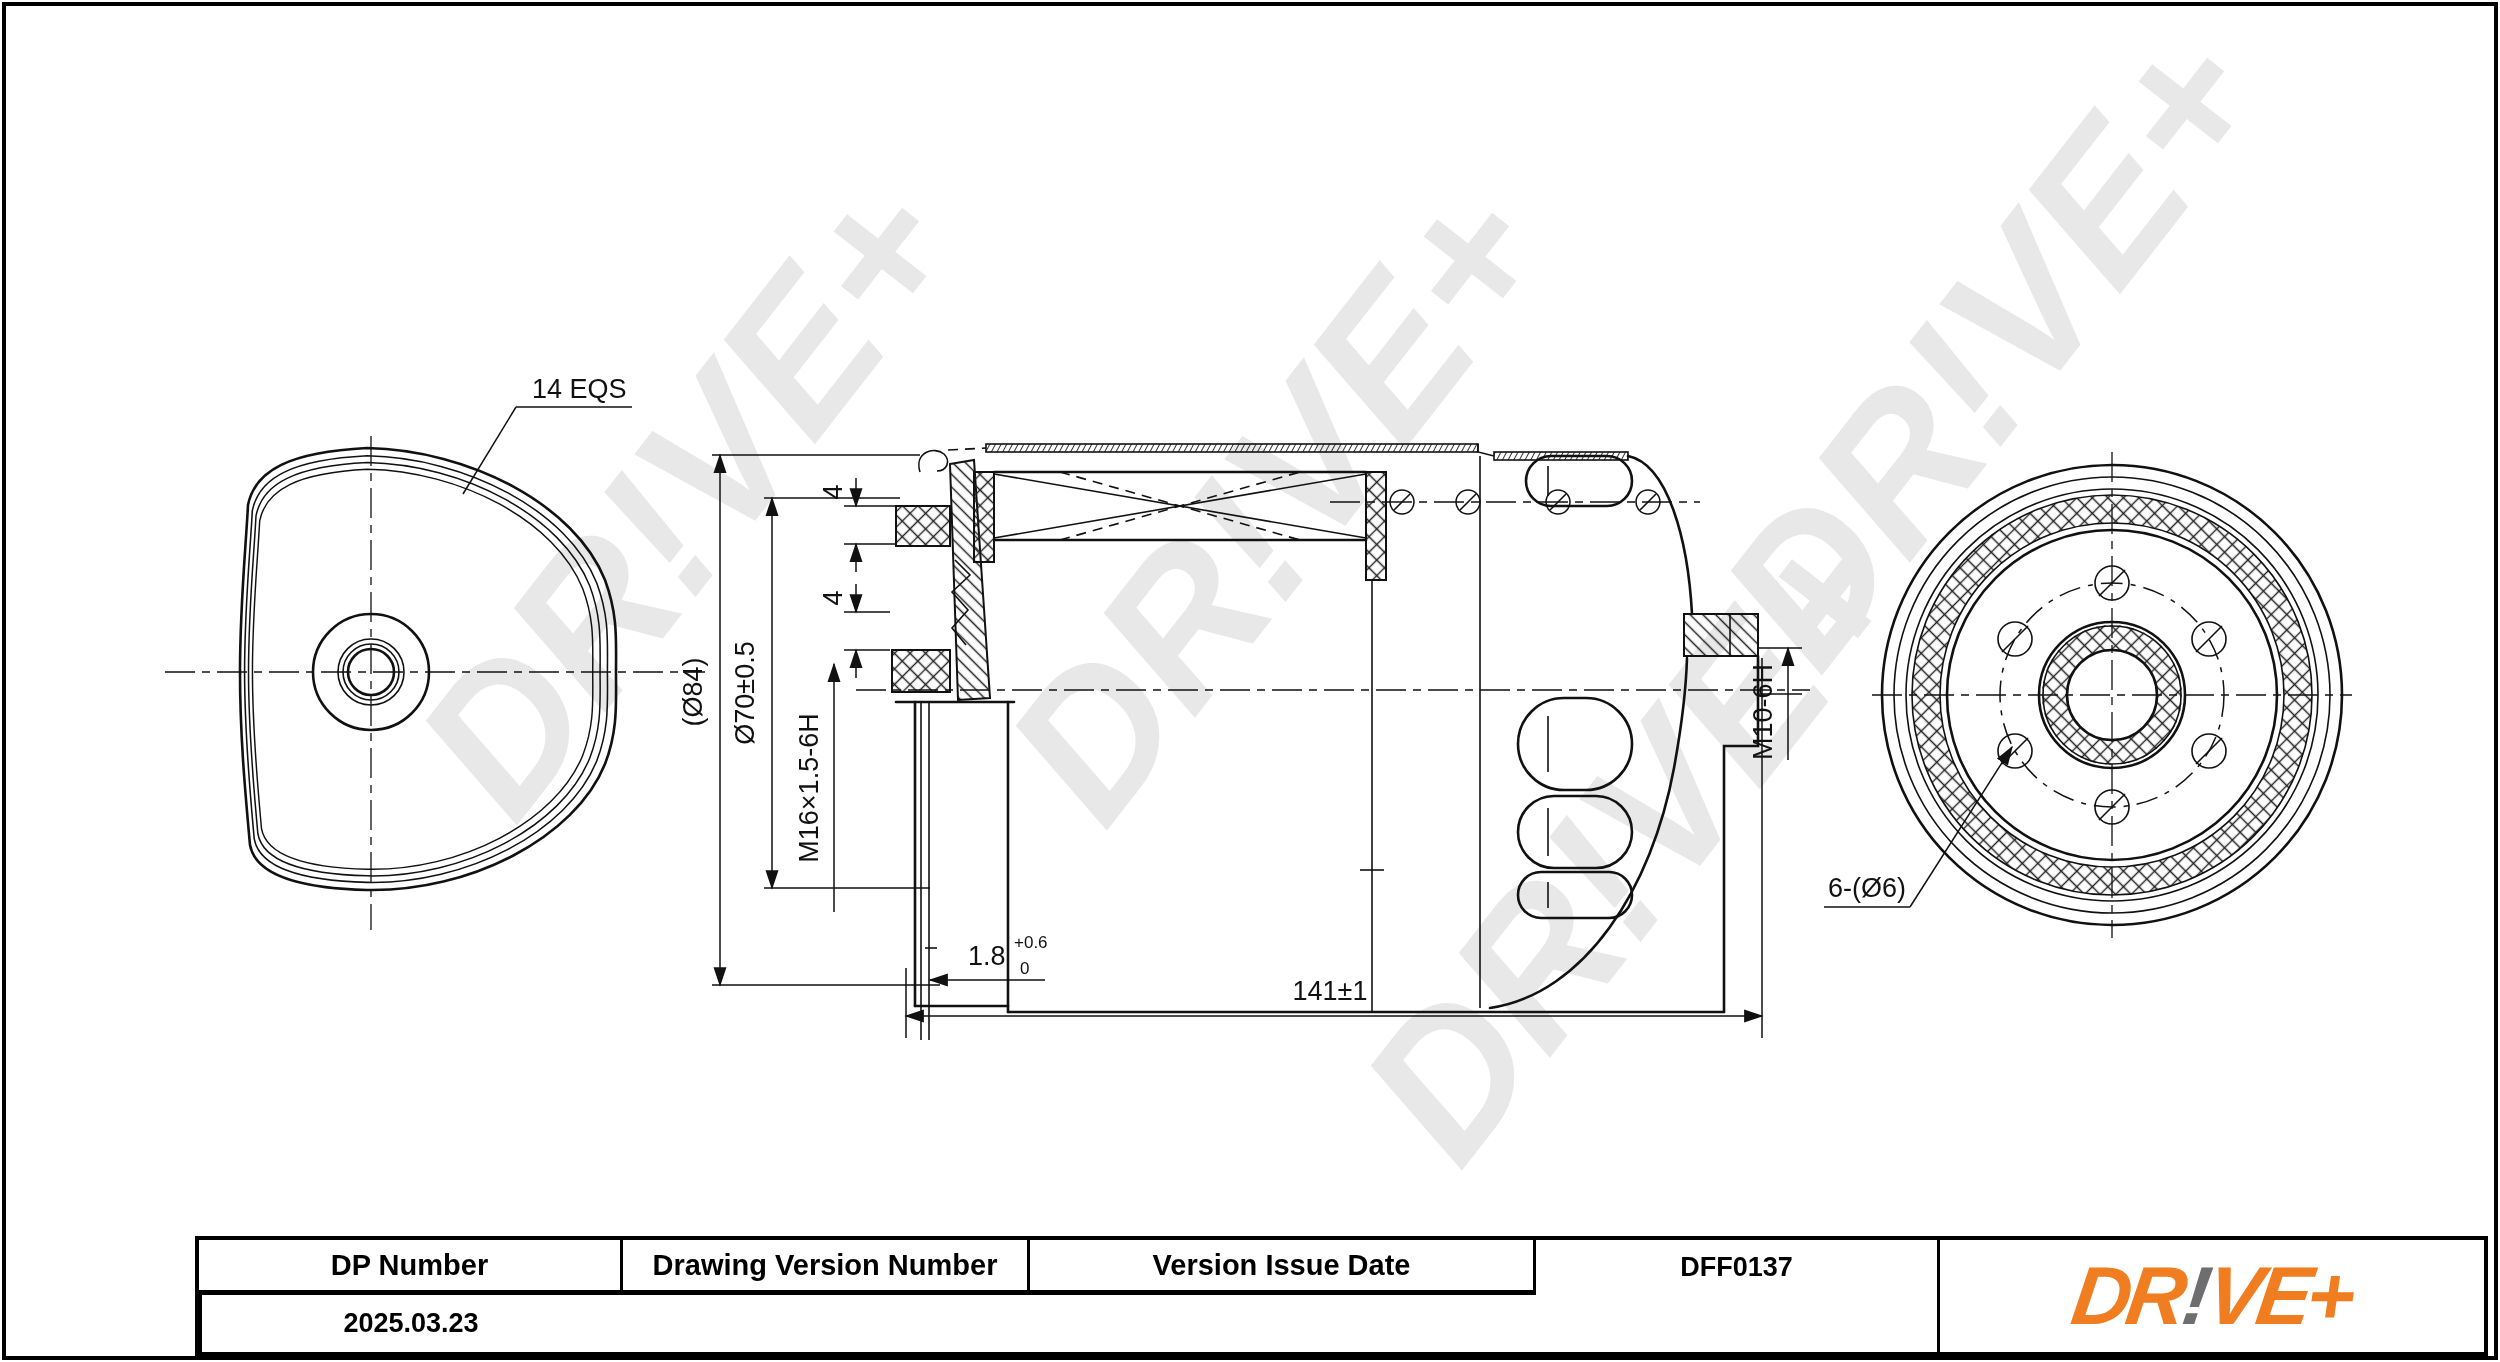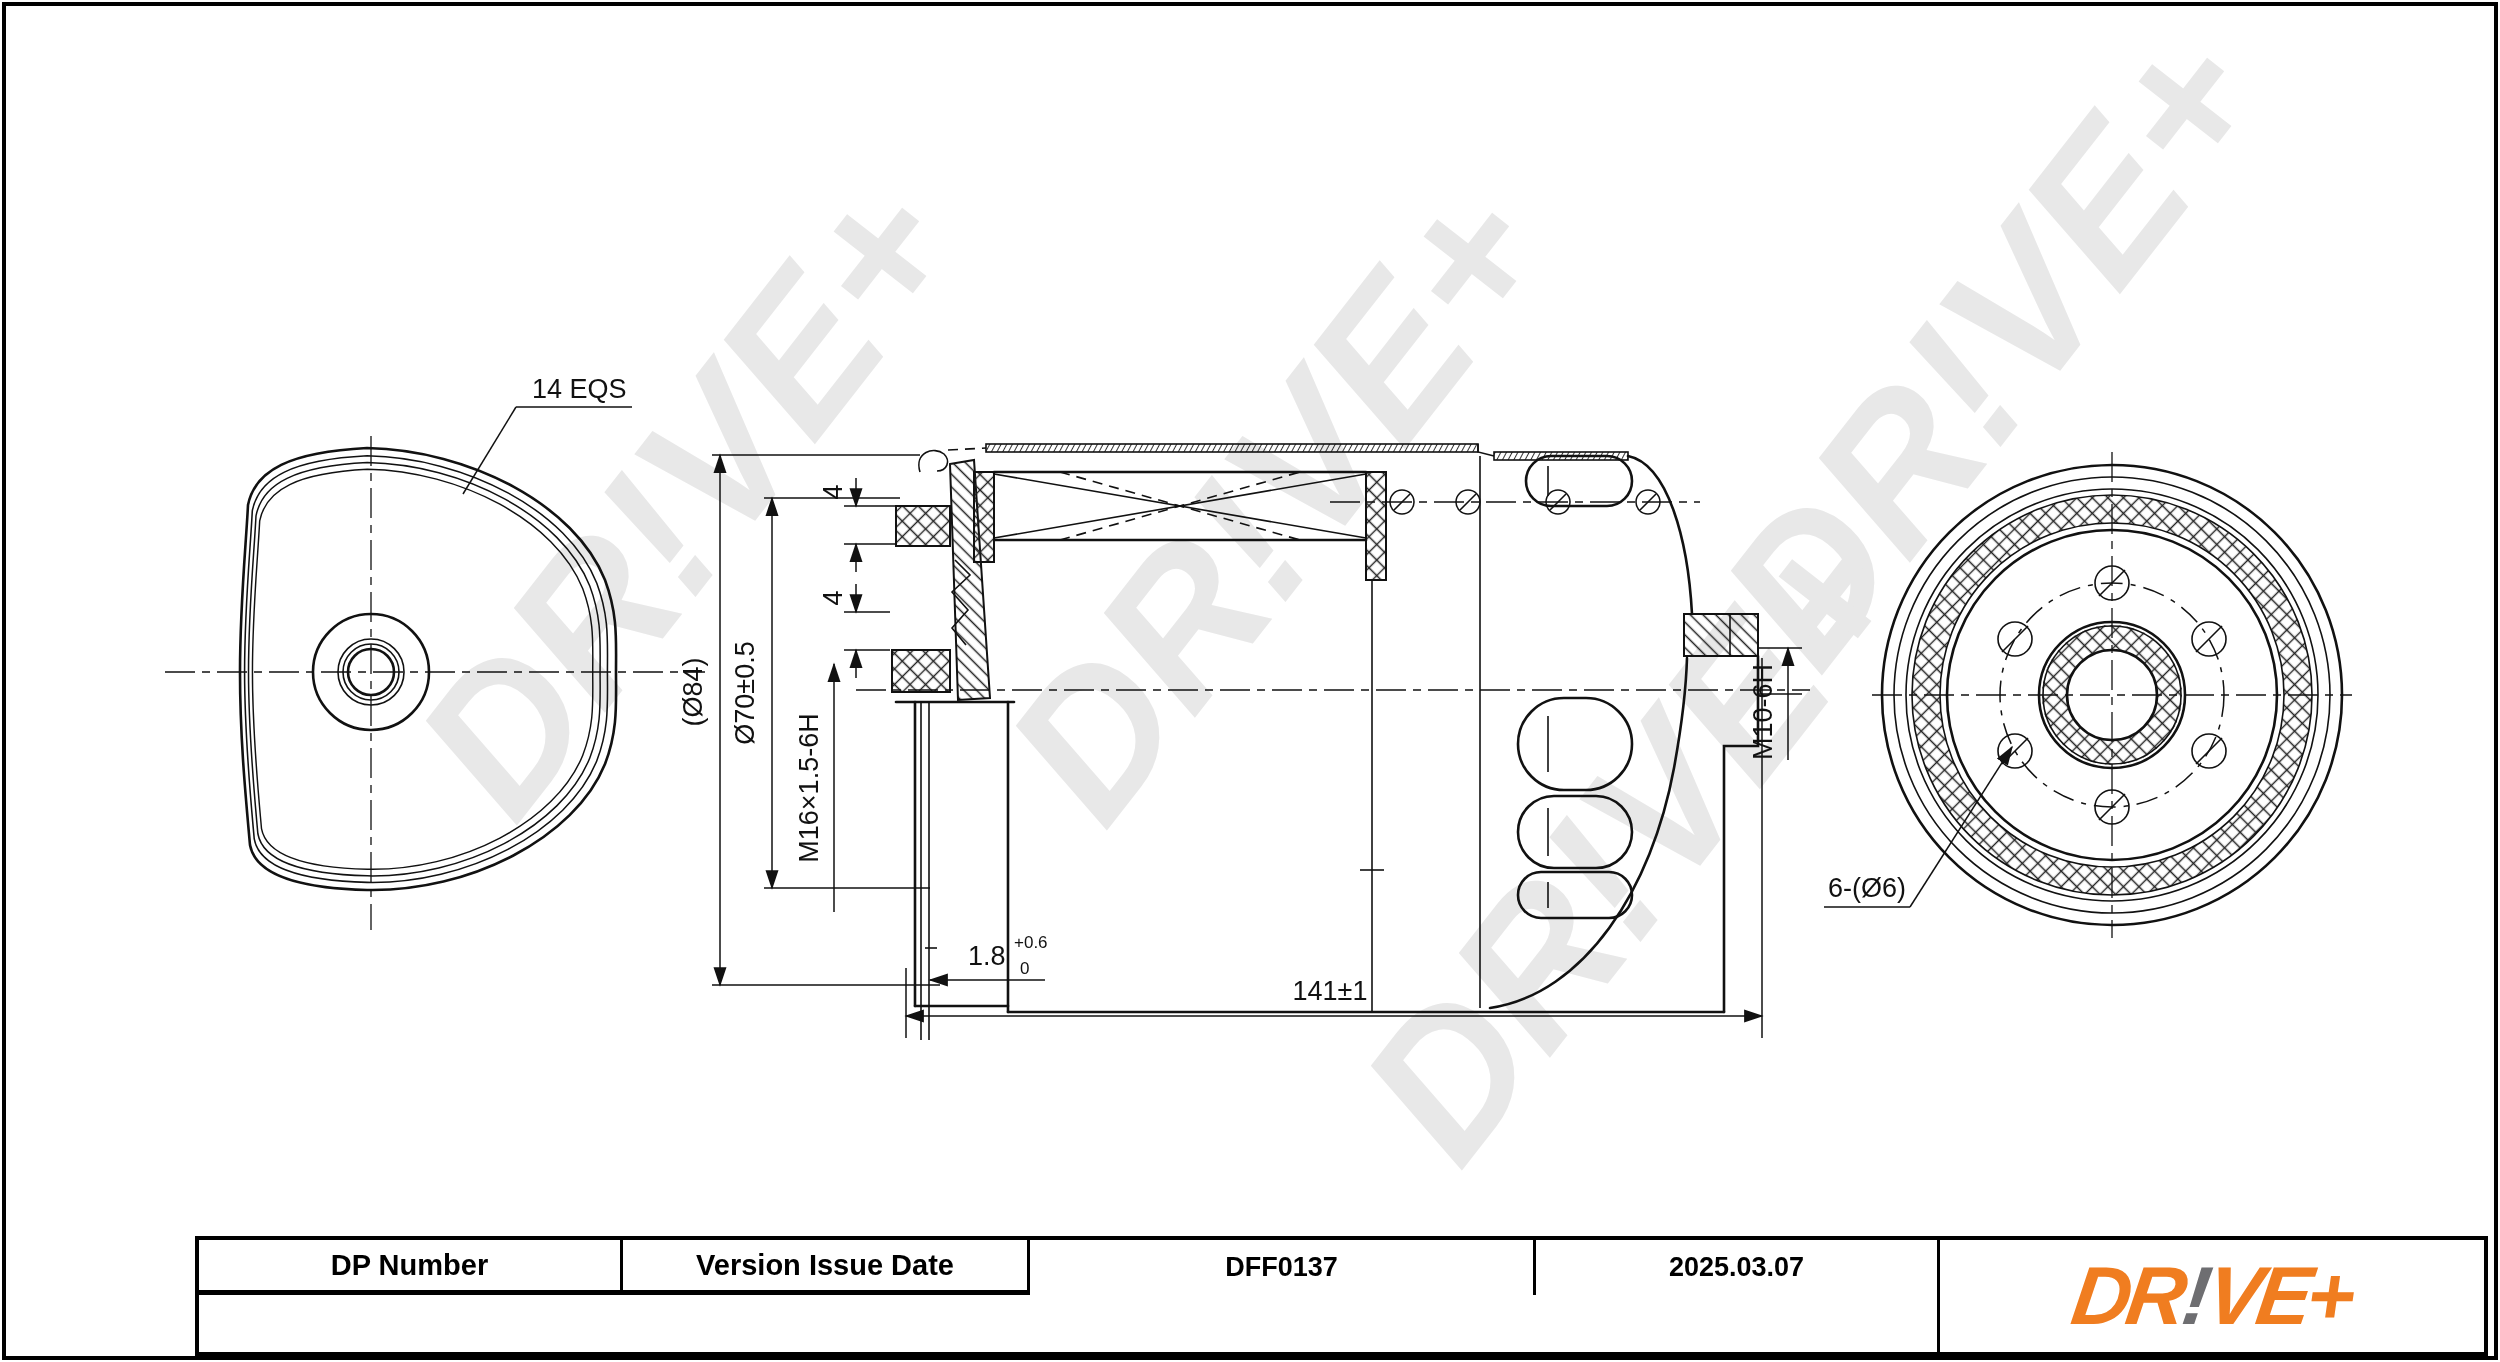--- a/index.html
+++ b/index.html
@@ -227,24 +227,25 @@
       <g>
         <text class="dtx" x="1828" y="897">6-(Ø6)</text>
         <line class="dim" x1="1824" y1="907" x2="1910" y2="907"></line>
         <line class="dim" x1="1910" y1="907" x2="2012" y2="747" marker-end="url(#ma)"></line>
       </g>
     </g>
   </svg>
 
   <div class="tblock">
     <div class="cell first hd">DP Number</div>
+    <div class="cell hd">Drawing Version Number</div>
     <div class="cell hd">Version Issue Date</div>
     <div class="logo-cell">
       <div class="drive-logo">
         <span>DR</span><span class="excl">!</span><span>VE+</span>
       </div>
     </div>
     <div class="cell vl">DFF0137</div>
-    <div class="cell vl">2025.03.07</div>
+    <div class="cell vl">2025.03.23</div>
   </div>
 
   <div class="frame"></div>
 </div>
 
 </body></html>

